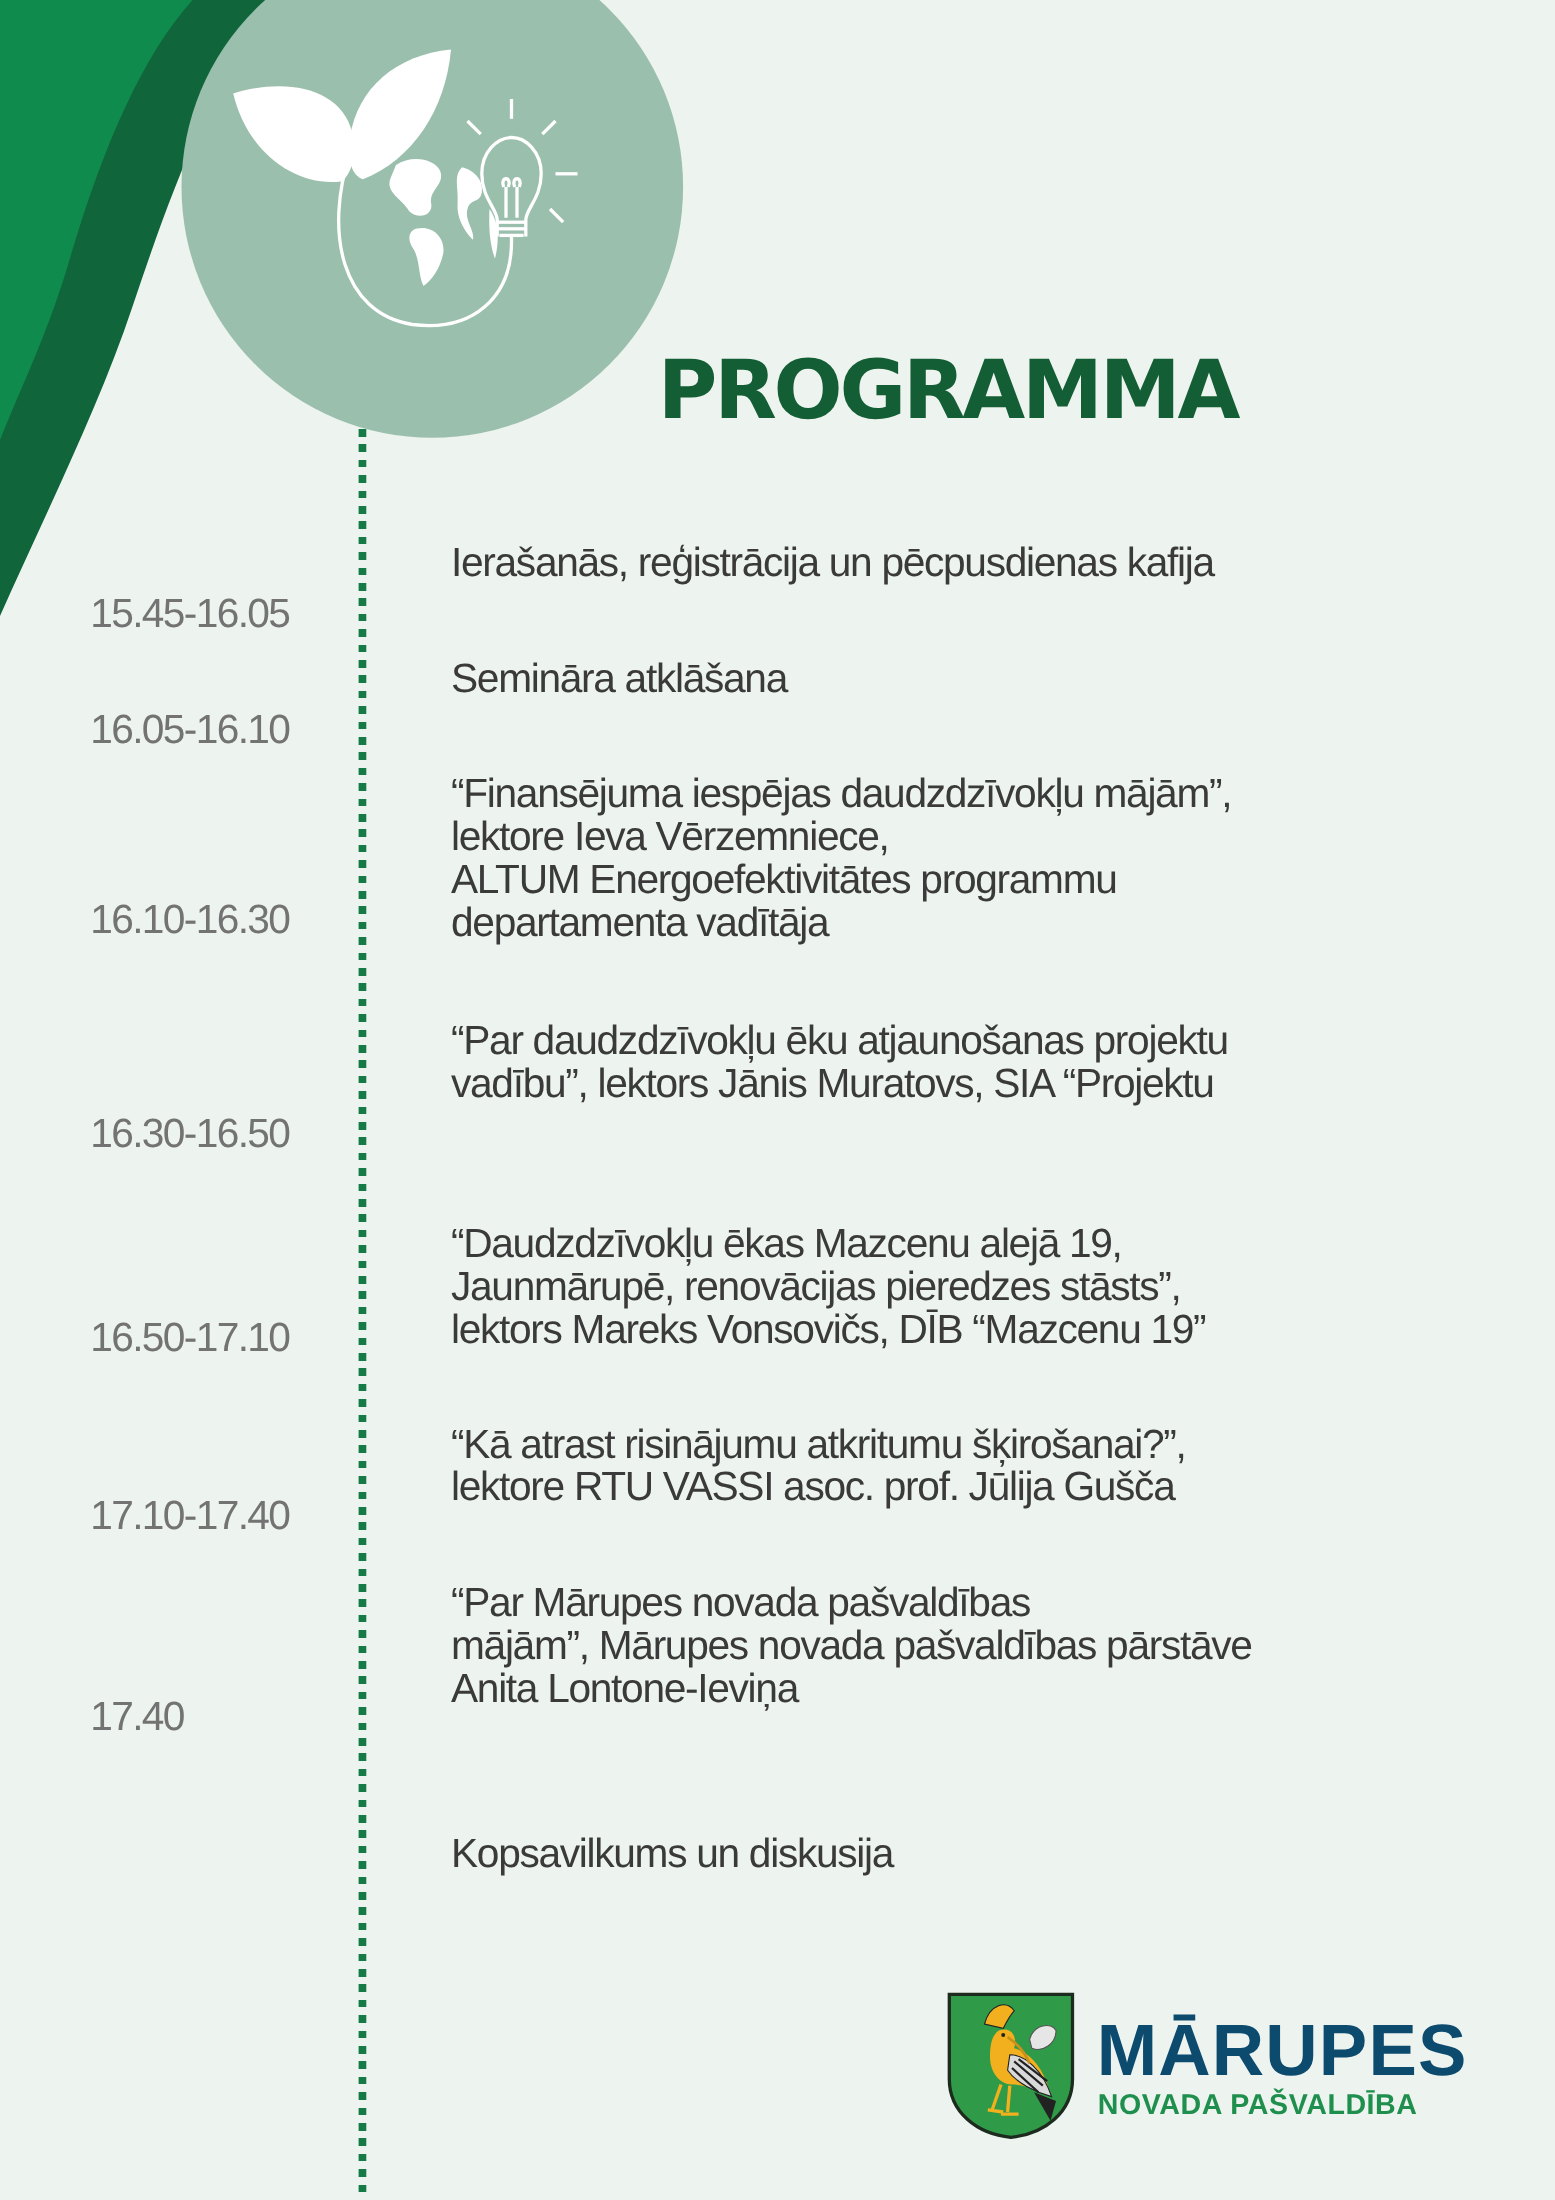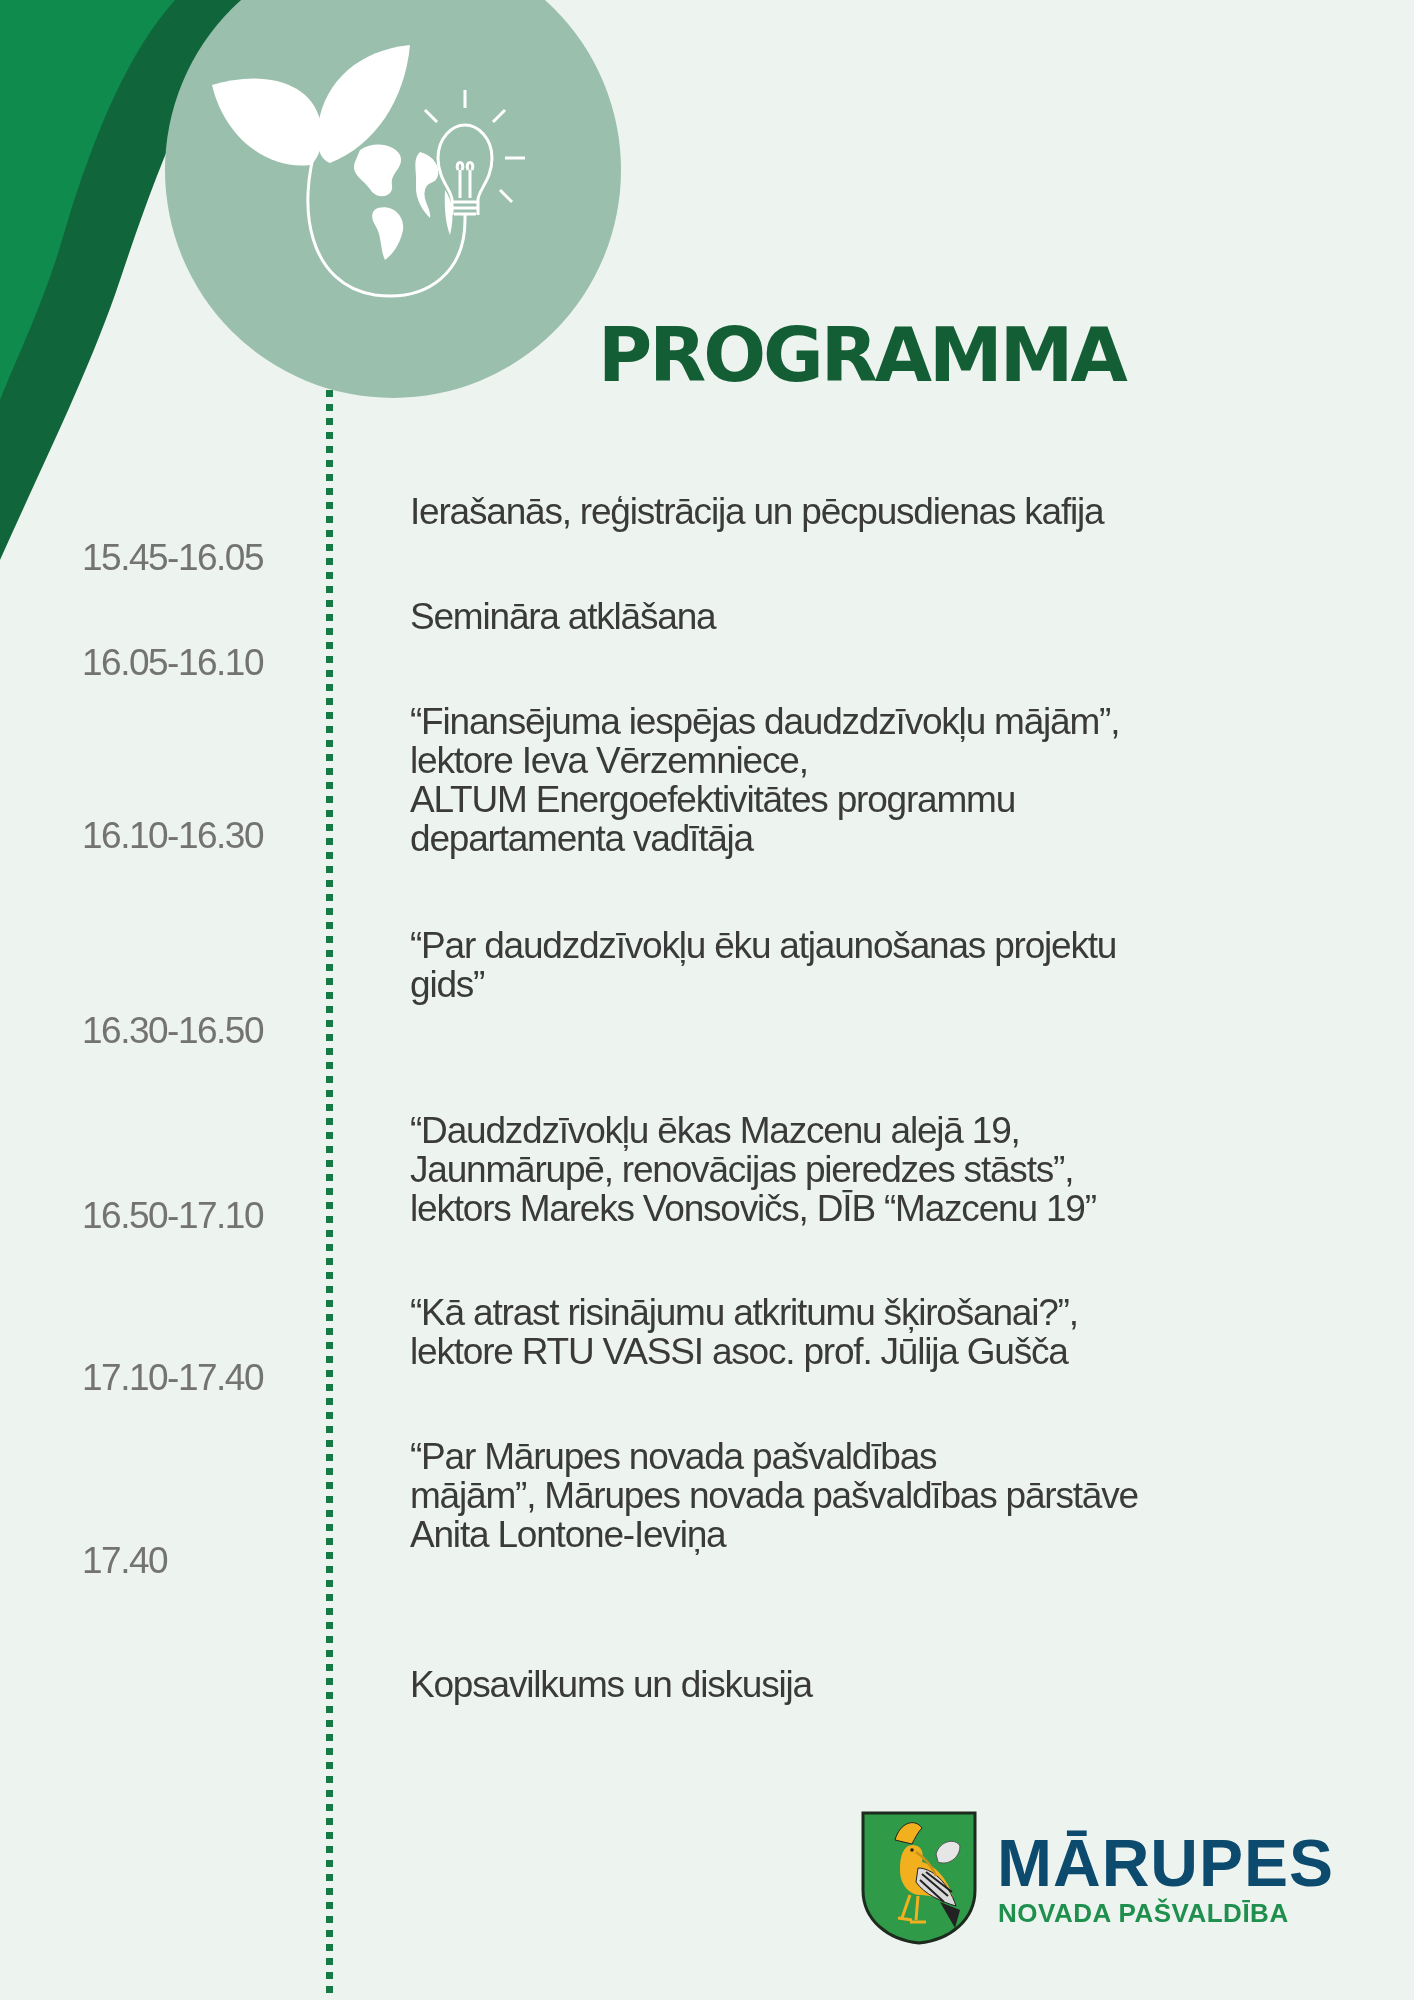--- a/index.html
+++ b/index.html
@@ -113,21 +113,21 @@
     <div>lektore Ieva Vērzemniece,</div>
     <div>ALTUM Energoefektivitātes programmu</div>
     <div>departamenta vadītāja</div>
   </div>
 </div>
 
 <div class="row" style="top:926px;">
   <div class="time" style="top:39px;">16.30-16.50</div>
   <div class="desc" style="top:0;">
     <div>“Par daudzdzīvokļu ēku atjaunošanas projektu</div>
-    <div>gids”</div>
+    <div>vadību”, lektors Jānis Muratovs, SIA “Projektu</div>
   </div>
 </div>
 
 <div class="row" style="top:1111px;">
   <div class="time" style="top:39px;">16.50-17.10</div>
   <div class="desc" style="top:0;">
     <div>“Daudzdzīvokļu ēkas Mazcenu alejā 19,</div>
     <div>Jaunmārupē, renovācijas pieredzes stāsts”,</div>
     <div>lektors Mareks Vonsovičs, DĪB “Mazcenu 19”</div>
   </div>

